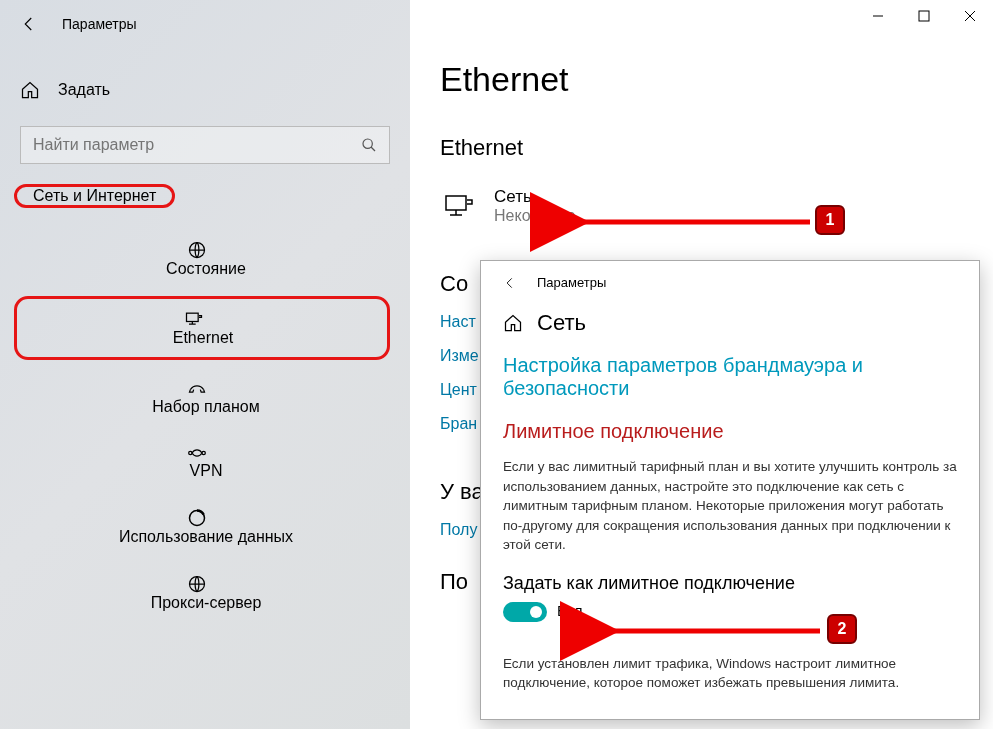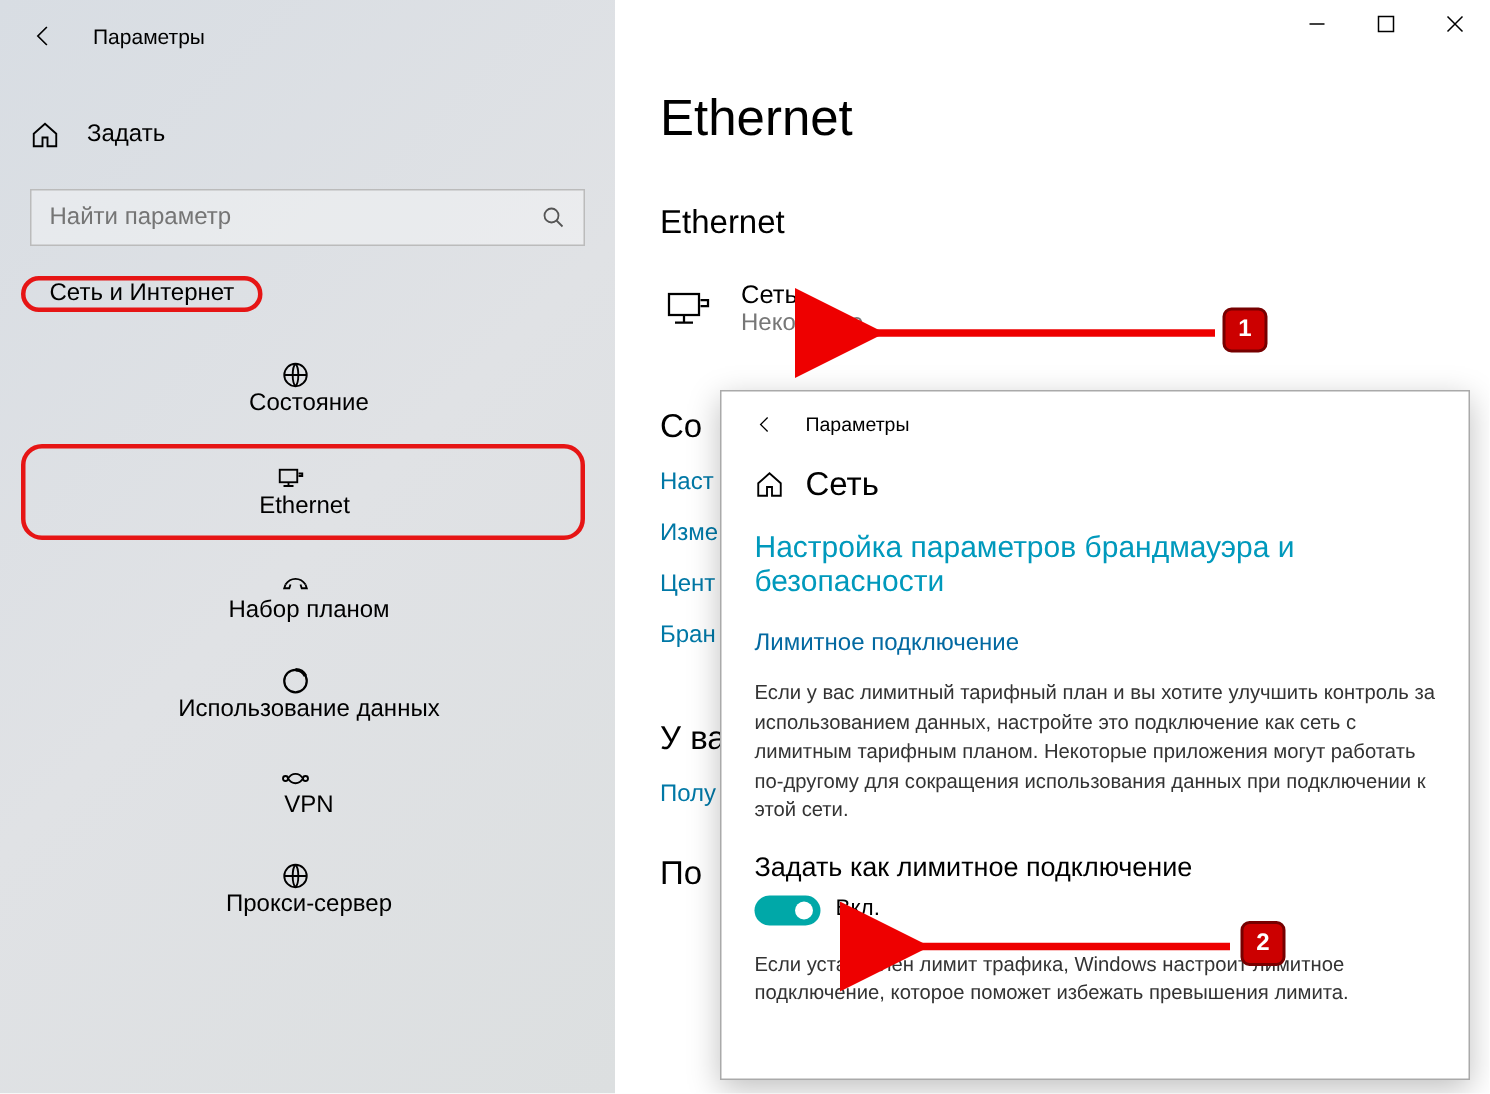--- a/index.html
+++ b/index.html
@@ -41,24 +41,24 @@
 .arrow { position:absolute; }
 .arrow svg { overflow:visible; }
 
 .sub-window { position:absolute; top:260px; left:480px; width:500px; height:460px; background:#fff; border:1px solid #aaa; box-shadow: 0 6px 20px rgba(0,0,0,0.25); padding: 14px 22px;}
 .sub-window .sub-back { font-size:16px; color:#000; margin-right:20px;}
 .sub-window .sub-titlebar { display:flex; align-items:center; font-size:13px; color:#000; margin-bottom:20px;}
 .sub-window .sub-head { display:flex; align-items:center; margin-bottom:18px;}
 .sub-window .sub-head .hicon { margin-right:14px;}
 .sub-window .sub-head .htxt { font-size:22px;}
 .sub-window .sub-link { color:#0099bc; font-size:20px; margin-bottom:20px; display:block; cursor:pointer;}
-.sub-window h3 { font-size:16px; font-weight:400; margin-bottom:14px; color:#0369a1;}
+.sub-window h3 { font-size:20px; font-weight:400; margin-bottom:14px; color:#b91c1c;}
 .sub-window p { font-size:13.5px; color:#333; line-height:1.45; margin-bottom:18px;}
 .sub-window .toggle-label { font-size:18px; color:#000; margin-bottom:8px;}
-.sub-window .toggle-row { display:flex; align-items:flex-start; margin-bottom:16px;}
+.sub-window .toggle-row { display:flex; align-items:flex-start; margin-bottom:32px;}
 .toggle { width:44px; height:20px; background:#00a8a8; border-radius:10px; position:relative; cursor:pointer; margin-right:10px;}
 .toggle .knob { width:12px; height:12px; background:#fff; border-radius:50%; position:absolute; top:4px; right:5px;}
 .toggle-row .tstate { font-size:15px; color:#000;}
 
 svg { display:block; }
 </style>
 </head>
 <body>
 
 <div class="window">
@@ -119,37 +119,37 @@
         <svg width="20" height="20" viewBox="0 0 24 24" fill="none" stroke="#000" stroke-width="1.5">
             <path d="M4 14c4-6 12-6 16 0"></path>
             <path d="M4 14l-1 3h4l1-3M20 14l1 3h-4l-1-3"></path>
           </svg>
       </span>
       <span class="label">Набор планом</span>
     </div>
 
     <div class="nav-item">
       <span class="icon">
-        <svg width="20" height="20" viewBox="0 0 24 24" fill="none" stroke="#000" stroke-width="1.8">
-            <circle cx="12" cy="12" r="9"></circle>
-            <path d="M12 3 A9 9 0 0 1 20 8" stroke-width="3"></path>
-          </svg>
-      </span>
-      <span class="label">Использование данных</span>
-    </div>
-
-    <div class="nav-item">
-      <span class="icon">
         <svg width="20" height="18" viewBox="0 0 24 18" fill="none" stroke="#000" stroke-width="1.5">
             <circle cx="4" cy="9" r="2"></circle>
             <circle cx="20" cy="9" r="2"></circle>
             <path d="M6 9c3-5 9-5 12 0M6 9c3 5 9 5 12 0"></path>
           </svg>
       </span>
       <span class="label">VPN</span>
+    </div>
+
+    <div class="nav-item">
+      <span class="icon">
+        <svg width="20" height="20" viewBox="0 0 24 24" fill="none" stroke="#000" stroke-width="1.8">
+            <circle cx="12" cy="12" r="9"></circle>
+            <path d="M12 3 A9 9 0 0 1 20 8" stroke-width="3"></path>
+          </svg>
+      </span>
+      <span class="label">Использование данных</span>
     </div>
 
     <div class="nav-item">
       <span class="icon">
         <svg width="20" height="20" viewBox="0 0 24 24" fill="none" stroke="#000" stroke-width="1.5">
             <circle cx="12" cy="12" r="9"></circle>
             <path d="M3 12h18M12 3c3 3 3 15 0 18M12 3c-3 3-3 15 0 18"></path>
           </svg>
       </span>
       <span class="label">Прокси-сервер</span>

